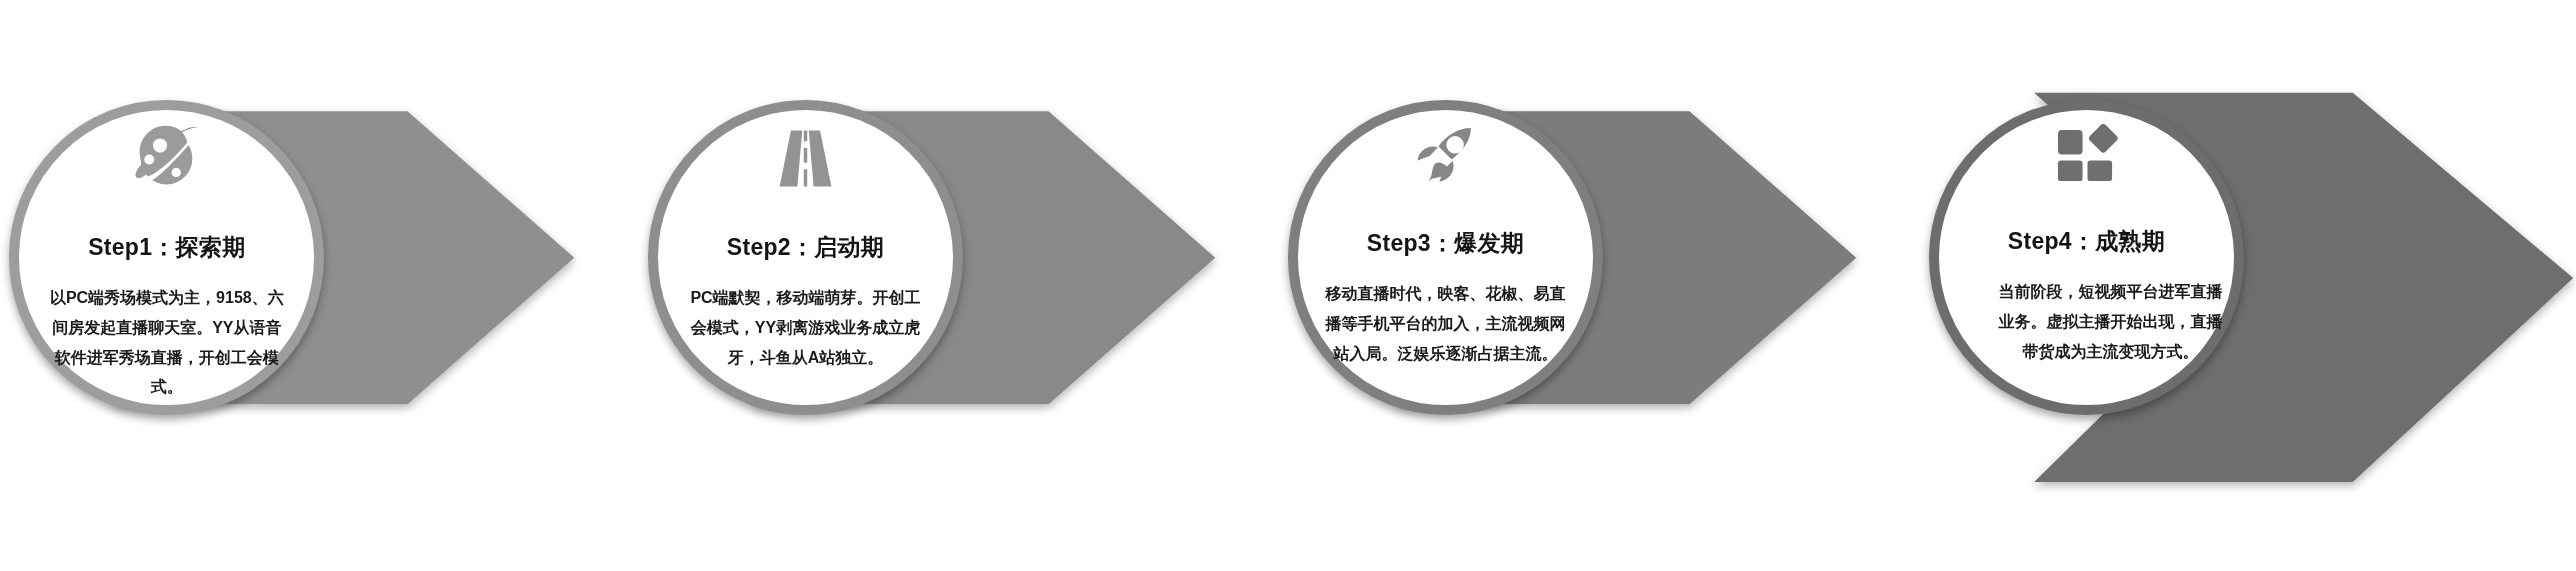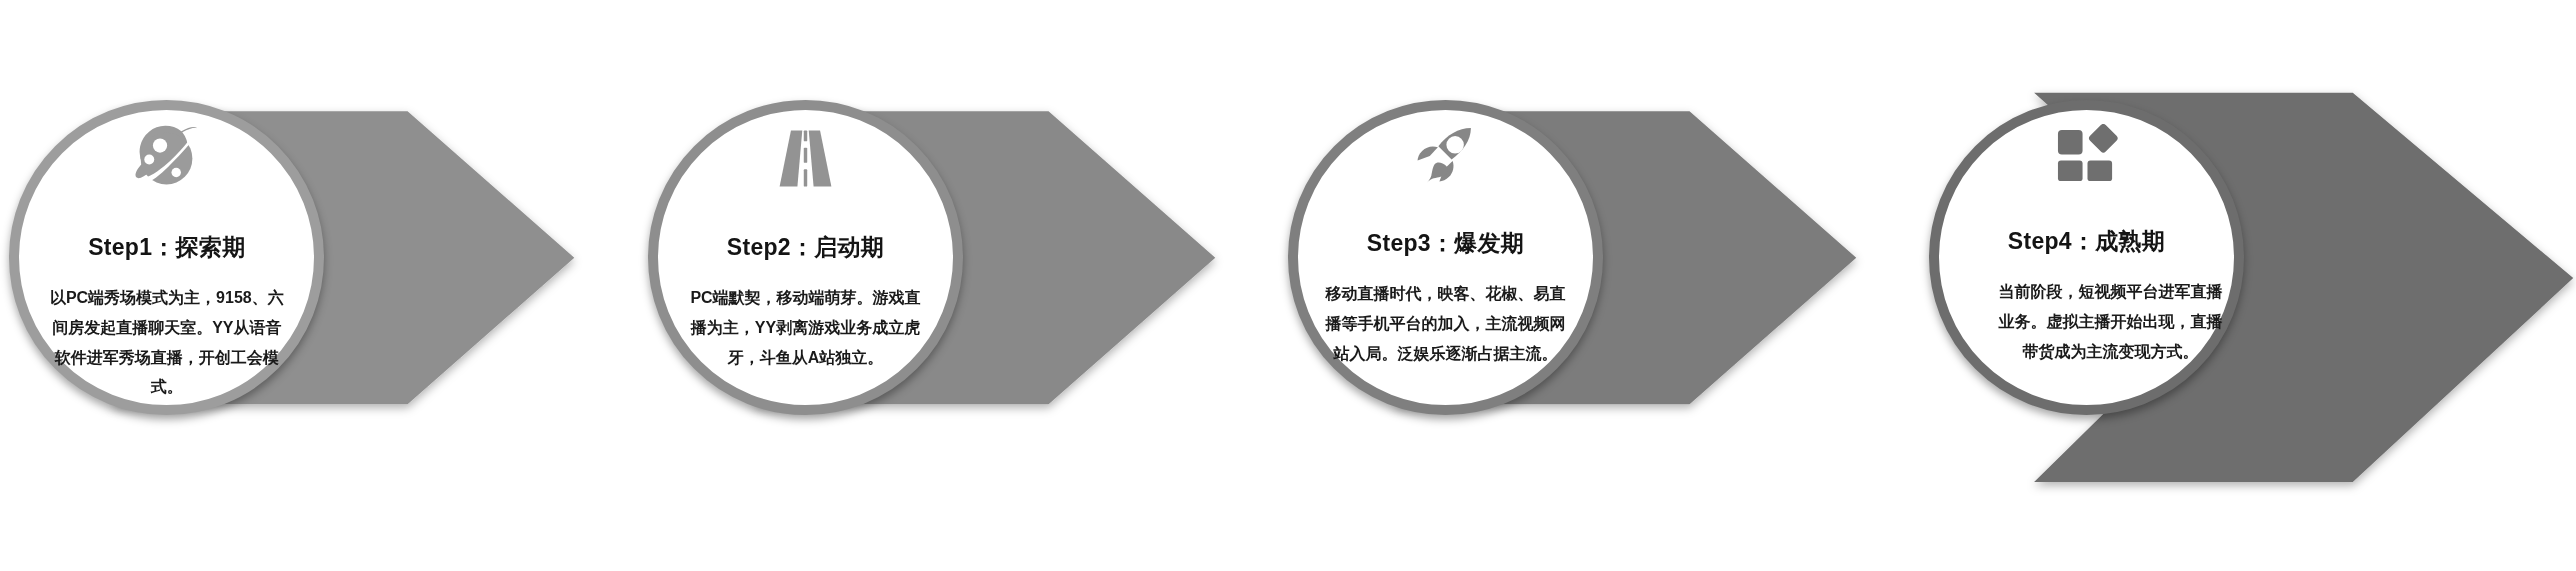--- a/index.html
+++ b/index.html
@@ -148,21 +148,21 @@
         <g fill="#939393">
           <path d="M18.5 6 h10.5 l-4.5 52 h-16.5 z"></path>
           <path d="M45.5 6 h-10.5 l4.5 52 h16.5 z"></path>
           <rect x="30.4" y="6" width="3.2" height="10" rx="0.8"></rect>
           <rect x="30.4" y="22" width="3.2" height="14" rx="0.8"></rect>
           <rect x="30.4" y="42" width="3.2" height="16" rx="0.8"></rect>
         </g>
       </svg>
 
       <div class="step-title">Step2：启动期</div>
-      <div class="step-body">PC端默契，移动端萌芽。游戏直播为主，YY剥离游戏业务成立虎牙，斗鱼从A站独立。</div>
+      <div class="step-body">PC端默契，移动端萌芽。开创工会模式，YY剥离游戏业务成立虎牙，斗鱼从A站独立。</div>
     </div>
   </div>
 
   <div class="step step-3">
     <div class="circle ring-3"></div>
     <div class="circle-inner">
 
       <svg class="icon icon-3" viewBox="0 0 64 64">
         <g fill="#878787">
           <path d="M57 4 C45 4 33 11 25 22 L38 35 C49 27 57 16 57 4 Z"></path>

